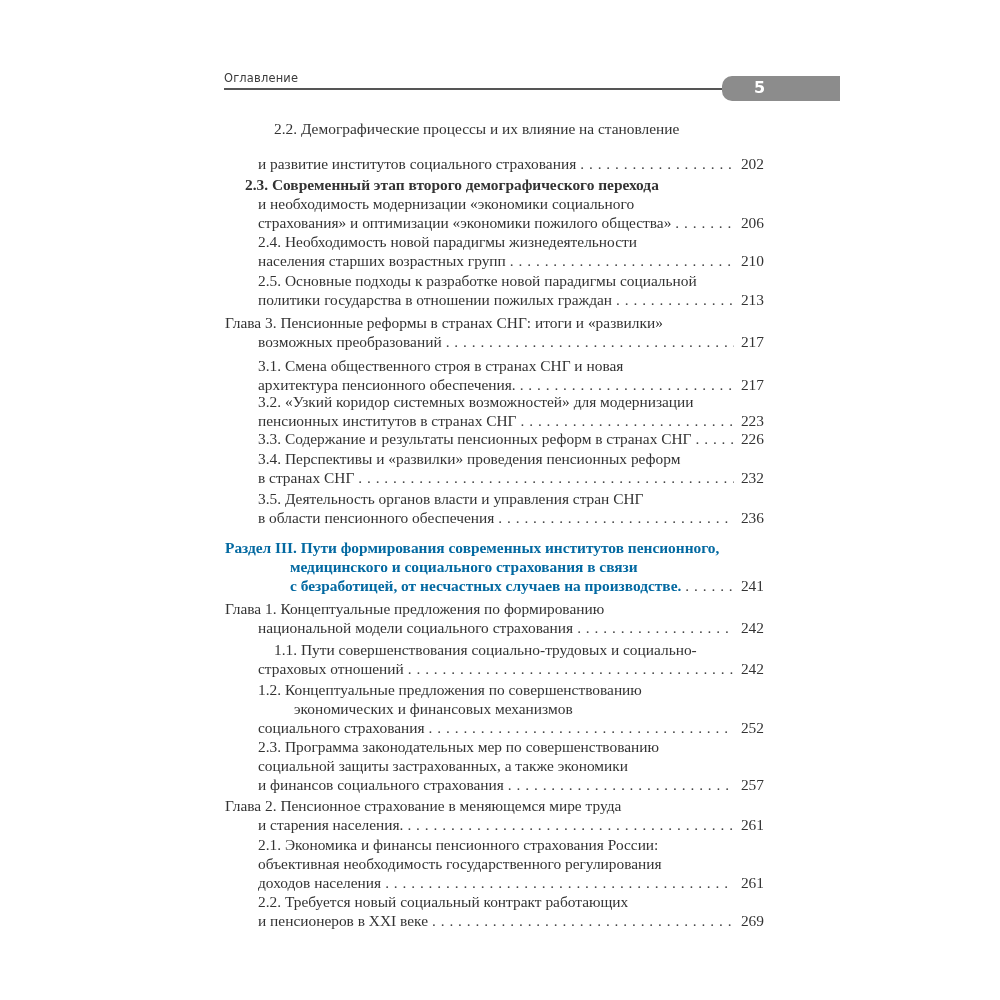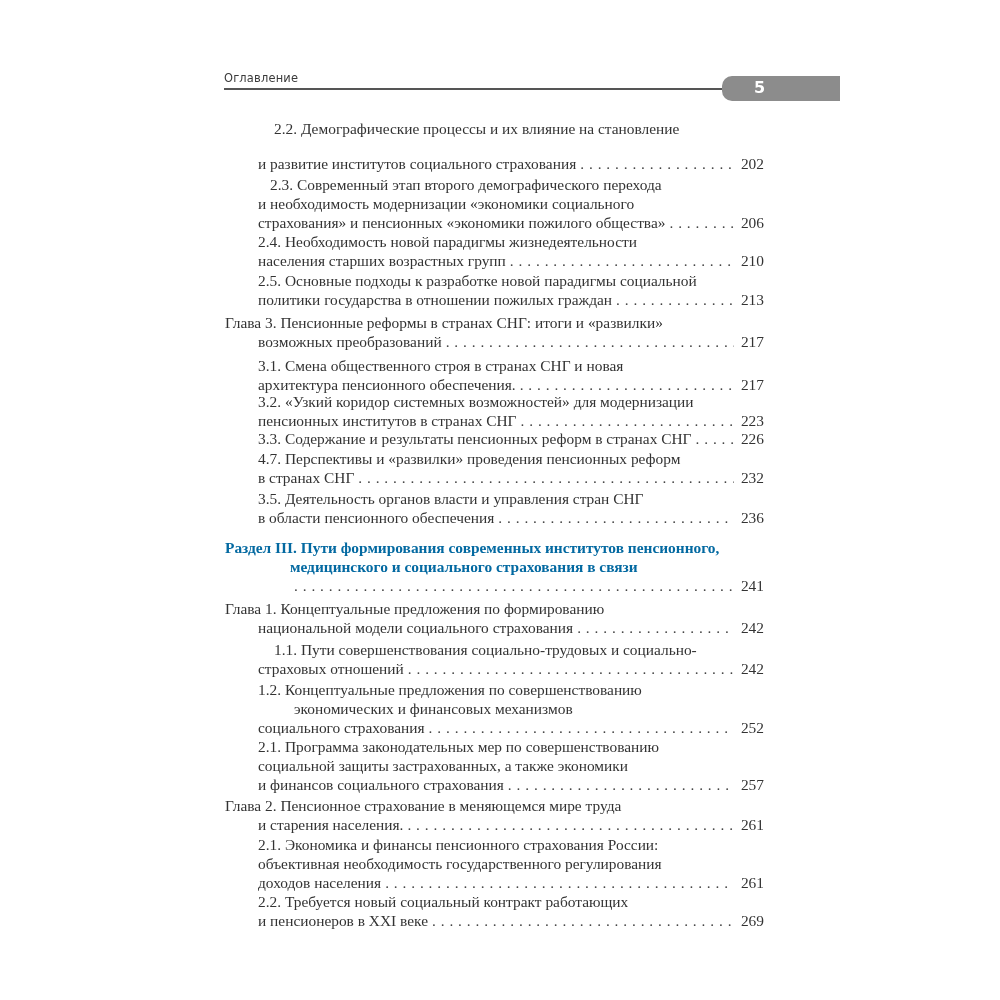--- a/index.html
+++ b/index.html
@@ -51,24 +51,24 @@
   <div class="toc" id="toc">
       <div class="entry">
         <div class="line" style="left: 258px; top: 120px; margin-left: 16px;">2.2. Демографические процессы и их влияние на становление</div>
         <div class="lead" style="left: 258px; top: 155.2px; width: 476px;">
           <span class="txt">и развитие институтов социального страхования</span>
           <span class="dots"></span>
         </div>
         <div class="pn" style="left: 704px; top: 155.2px;">202</div>
       </div>
       <div class="entry">
-        <div class="line" style="left: 270px; top: 176px;">2.3. Современный этап второго демографического перехода</div>
+        <div class="line" style="left: 245px; top: 176px; font-weight: bold;">2.3. Современный этап второго демографического перехода</div>
         <div class="line" style="left: 258px; top: 195.2px;">и необходимость модернизации «экономики социального</div>
         <div class="lead" style="left: 258px; top: 214.4px; width: 476px;">
-          <span class="txt">страхования» и пенсионных «экономики пожилого общества»</span>
+          <span class="txt">страхования» и оптимизации «экономики пожилого общества»</span>
           <span class="dots"></span>
         </div>
         <div class="pn" style="left: 704px; top: 214.4px;">206</div>
       </div>
       <div class="entry">
         <div class="line" style="left: 258px; top: 233px;">2.4. Необходимость новой парадигмы жизнедеятельности</div>
         <div class="lead" style="left: 258px; top: 252.2px; width: 476px;">
           <span class="txt">населения старших возрастных групп</span>
           <span class="dots"></span>
         </div>
@@ -107,39 +107,40 @@
         <div class="pn" style="left: 704px; top: 412.2px;">223</div>
       </div>
       <div class="entry">
         <div class="lead" style="left: 258px; top: 430px; width: 476px;">
           <span class="txt">3.3. Содержание и результаты пенсионных реформ в странах СНГ</span>
           <span class="dots"></span>
         </div>
         <div class="pn" style="left: 704px; top: 430px;">226</div>
       </div>
       <div class="entry">
-        <div class="line" style="left: 258px; top: 450px;">4.7. Перспективы и «развилки» проведения пенсионных реформ</div>
+        <div class="line" style="left: 258px; top: 450px;">3.4. Перспективы и «развилки» проведения пенсионных реформ</div>
         <div class="lead" style="left: 258px; top: 469.2px; width: 476px;">
           <span class="txt">в странах СНГ</span>
           <span class="dots"></span>
         </div>
         <div class="pn" style="left: 704px; top: 469.2px;">232</div>
       </div>
       <div class="entry">
         <div class="line" style="left: 258px; top: 490px;">3.5. Деятельность органов власти и управления стран СНГ</div>
         <div class="lead" style="left: 258px; top: 509.2px; width: 476px;">
           <span class="txt">в области пенсионного обеспечения</span>
           <span class="dots"></span>
         </div>
         <div class="pn" style="left: 704px; top: 509.2px;">236</div>
       </div>
       <div class="entry">
         <div class="line bold" style="left: 225px; top: 539px;">Раздел III. Пути формирования современных институтов пенсионного,</div>
         <div class="line bold" style="left: 290px; top: 558.2px;">медицинского и социального страхования в связи</div>
         <div class="lead" style="left: 290px; top: 577.4px; width: 444px;">
+          <span class="txt bold">с безработицей, от несчастных случаев на производстве.</span>
           <span class="dots"></span>
         </div>
         <div class="pn" style="left: 704px; top: 577.4px;">241</div>
       </div>
       <div class="entry">
         <div class="line" style="left: 225px; top: 600px;">Глава 1. Концептуальные предложения по формированию</div>
         <div class="lead" style="left: 258px; top: 619.2px; width: 476px;">
           <span class="txt">национальной модели социального страхования</span>
           <span class="dots"></span>
         </div>
@@ -156,21 +157,21 @@
       <div class="entry">
         <div class="line" style="left: 258px; top: 681px;">1.2. Концептуальные предложения по совершенствованию</div>
         <div class="line" style="left: 258px; top: 700.2px; margin-left: 36px;">экономических и финансовых механизмов</div>
         <div class="lead" style="left: 258px; top: 719.4px; width: 476px;">
           <span class="txt">социального страхования</span>
           <span class="dots"></span>
         </div>
         <div class="pn" style="left: 704px; top: 719.4px;">252</div>
       </div>
       <div class="entry">
-        <div class="line" style="left: 258px; top: 738px;">2.1. Программа законодательных мер по совершенствованию</div>
+        <div class="line" style="left: 258px; top: 738px;">2.3. Программа законодательных мер по совершенствованию</div>
         <div class="line" style="left: 258px; top: 757.2px;">социальной защиты застрахованных, а также экономики</div>
         <div class="lead" style="left: 258px; top: 776.4px; width: 476px;">
           <span class="txt">и финансов социального страхования</span>
           <span class="dots"></span>
         </div>
         <div class="pn" style="left: 704px; top: 776.4px;">257</div>
       </div>
       <div class="entry">
         <div class="line" style="left: 225px; top: 797px;">Глава 2. Пенсионное страхование в меняющемся мире труда</div>
         <div class="lead" style="left: 258px; top: 816.2px; width: 476px;">

